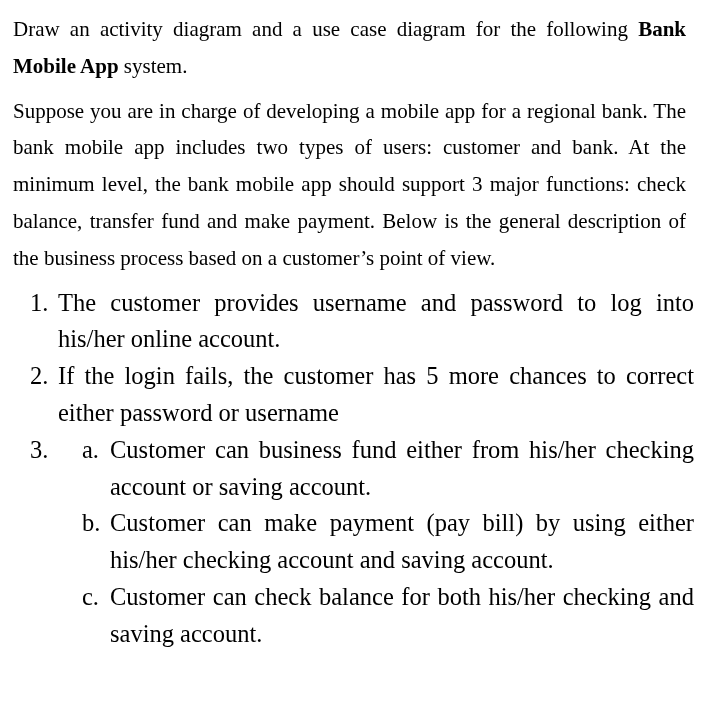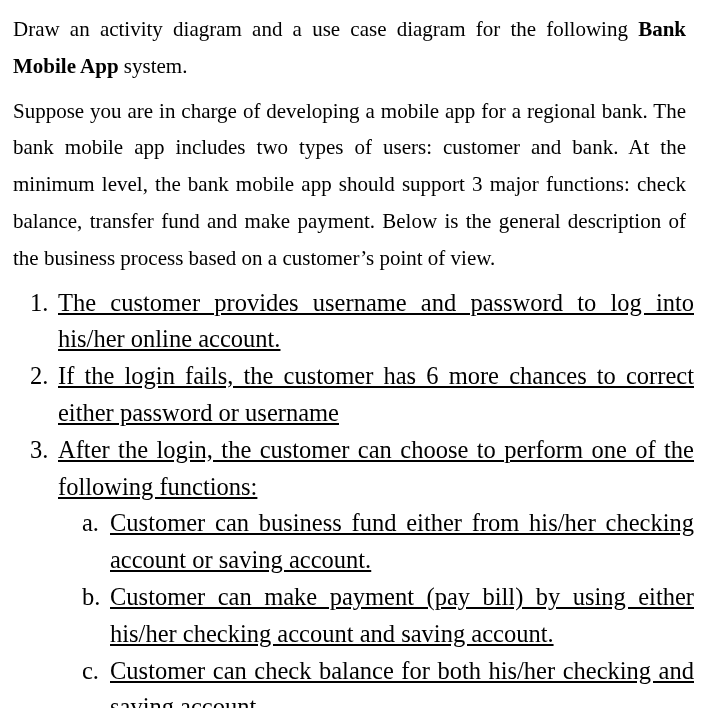--- a/index.html
+++ b/index.html
@@ -78,47 +78,45 @@
     position: absolute;
     left: 24px;
     top: 0;
     width: 28px;
     text-align: left;
     font-size: 24.5px;
     line-height: 36.8px;
   }
   .li-body {
     display: block;
-    text-decoration: underline;
   }
 </style>
 </head>
 <body>
 
 <div class="page">
 
   <p class="para"><span>Draw an activity diagram and a use case diagram for the following </span><b class="bold">Bank Mobile App</b><span> system.</span></p>
 
   <p class="para">Suppose you are in charge of developing a mobile app for a regional bank. The bank mobile app includes two types of users: customer and bank. At the minimum level, the bank mobile app should support 3 major functions: check balance, transfer fund and make payment. Below is the general description of the business process based on a customer’s point of view.</p>
 
   <ol class="level1">
 
     <li>
       <span class="marker">1.</span>
       <span class="li-body">The customer provides username and password to log into his/her online account.</span>
     </li>
 
     <li>
       <span class="marker">2.</span>
-      <span class="li-body">If the login fails, the customer has 6 more chances to correct either password or username</span>
+      <span class="li-body">If the login fails, the customer has 5 more chances to correct either password or username</span>
     </li>
 
     <li>
       <span class="marker">3.</span>
-      <span class="li-body">After the login, the customer can choose to perform one of the following functions:</span>
 
       <ol class="level2">
         <li>
           <span class="marker">a.</span>
           <span class="li-body">Customer can business fund either from his/her checking account or saving account.</span>
         </li>
         <li>
           <span class="marker">b.</span>
           <span class="li-body">Customer can make payment (pay bill) by using either his/her checking account and saving account.</span>
         </li>

